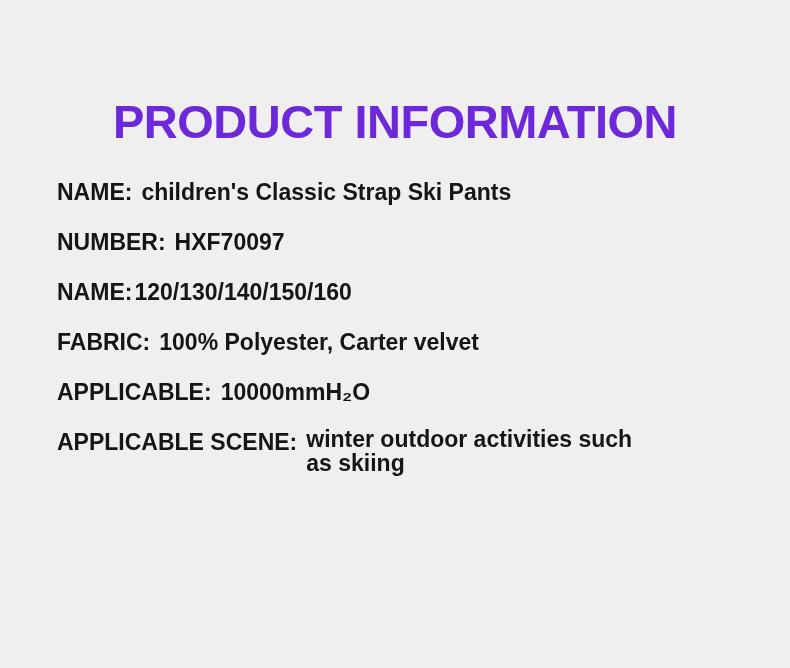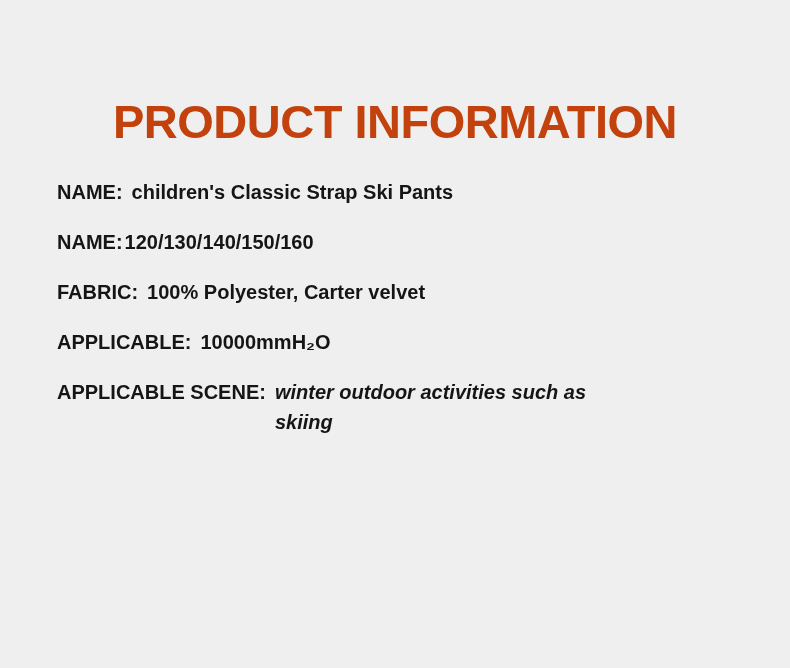--- a/index.html
+++ b/index.html
@@ -16,67 +16,69 @@
   }
   .page-title {
     position: absolute;
     top: 94px;
     left: 0;
     width: 790px;
     text-align: center;
     font-size: 47px;
     font-weight: bold;
     letter-spacing: -0.5px;
-    color: #c2410c;
+    color: #6d28d9;
     white-space: nowrap;
   }
   .spec-list {
     position: absolute;
     top: 179px;
     left: 57px;
     right: 30px;
   }
   .spec-row {
-    font-size: 20px;
+    font-size: 23px;
     font-weight: bold;
     line-height: 26px;
     margin-bottom: 24px;
     white-space: nowrap;
   }
   .spec-label {
     display: inline-block;
     vertical-align: top;
   }
   .spec-value {
     display: inline-block;
     vertical-align: top;
     margin-left: 9px;
   }
   
   #row-size .spec-value { margin-left: 2px; }
   
   #row-scene { white-space: normal; }
   #row-scene .spec-value {
     width: 330px;
-    line-height: 30px;
+    line-height: 24px;
     margin-top: -2px;
-    font-style: italic;
   }
 </style>
 </head>
 <body>
 
 <h1 class="page-title">PRODUCT INFORMATION</h1>
 
 <div class="spec-list">
 
   <div class="spec-row" id="row-name">
     <span class="spec-label">NAME:</span><span class="spec-value">children's Classic Strap Ski Pants</span>
   </div>
 
+  <div class="spec-row" id="row-number">
+    <span class="spec-label">NUMBER:</span><span class="spec-value">HXF70097</span>
+  </div>
 
   <div class="spec-row" id="row-size">
     <span class="spec-label">NAME:</span><span class="spec-value">120/130/140/150/160</span>
   </div>
 
   <div class="spec-row" id="row-fabric">
     <span class="spec-label">FABRIC:</span><span class="spec-value">100% Polyester, Carter velvet</span>
   </div>
 
 

